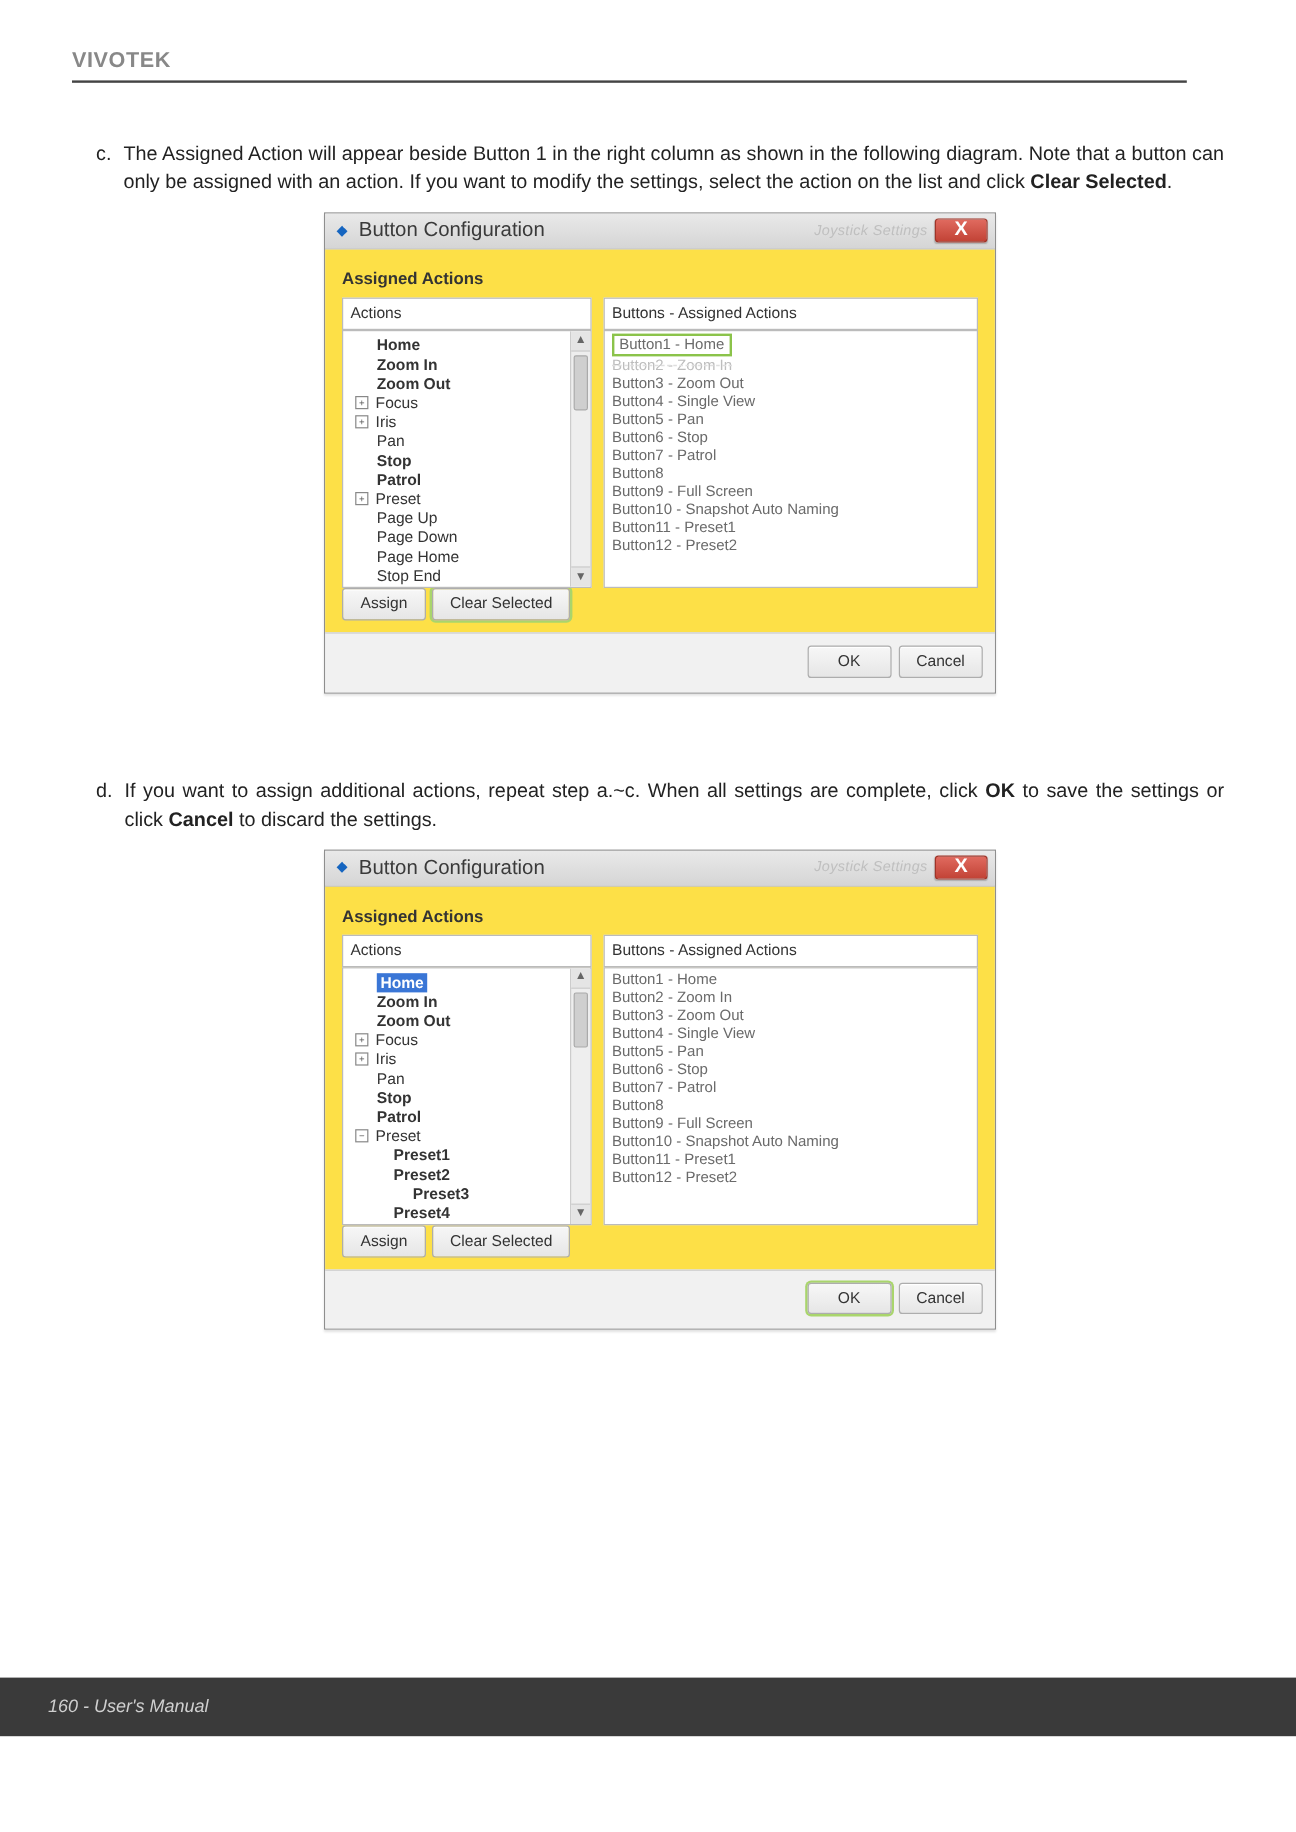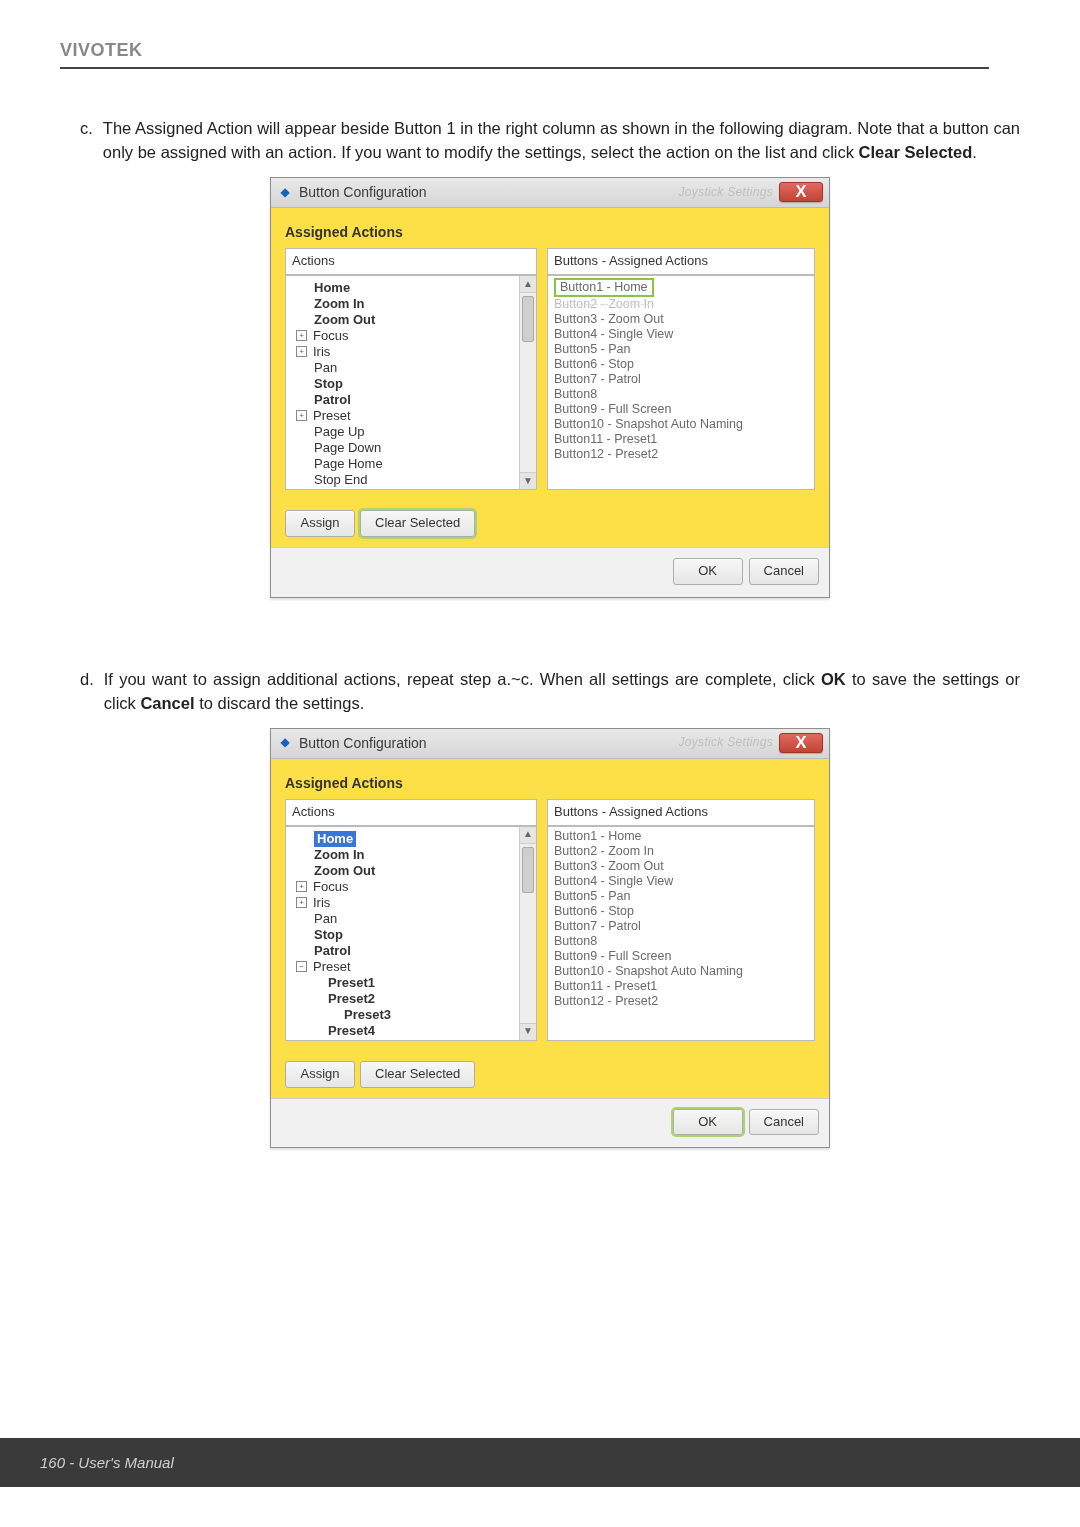--- a/index.html
+++ b/index.html
@@ -53,40 +53,40 @@
     height: 30px;
     padding: 0 6px;
     background: linear-gradient(#e9e9e9,#d5d5d5);
     border-bottom: 1px solid #bbb;
   }
   .titlebar .app-icon {
     width: 16px; height: 16px;
     display:flex; align-items:center; justify-content:center;
     font-size:12px; color:#1565c0;
   }
-  .titlebar .title-text { font-size: 14px; color:#3a3a3a; }
+  .titlebar .title-text { font-size: 17px; color:#3a3a3a; }
   .titlebar .spacer { flex: 1; }
   .titlebar .ghost {
     font-size: 12px; color:#bfbfbf; font-style: italic; letter-spacing: .3px;
     filter: blur(0.6px);
   }
   .close-btn {
     width: 44px; height: 20px;
     background: linear-gradient(#e06a5f,#c24336);
     border: 1px solid #a03428;
     border-radius: 3px;
     color: #fff;
     font-weight: bold;
     display: flex; align-items: center; justify-content: center;
     box-shadow: 0 1px 1px rgba(0,0,0,.2);
   }
   .dialog-body { background:#fde047; padding:10px 14px 10px 14px; }
   .section-title { font-size: 14px; font-weight: bold; color:#333; margin: 4px 0 6px 0; }
   .columns { display:flex; gap:10px; }
-  .col-left { width: 252px; }
+  .col-left { width: 208px; }
   .col-right { flex:1; }
   .col-header {
     border:1px solid #bbb; background:#fff; padding:3px 6px;
     font-size:13px; color:#333;
   }
   .list-box {
     background:#fff; border:1px solid #bbb;
     height: 215px; overflow: hidden; position:relative;
     font-size:13px; color:#333;
   }
@@ -121,21 +121,21 @@
   }
   .assigned-item { white-space:nowrap; padding:0 2px; }
   .solid-green {
     border:2px solid #8bc34a;
     background:#fff;
     padding:0 4px;
     display:inline-block;
     color:#6a6a6a;
   }
   .dashed-below { color:#bdbdbd; text-decoration: line-through; text-decoration-color:#dfdfdf; text-decoration-style:dashed; }
-  .btn-row { margin-top:20px; display:flex; gap:5px; }
+  .btn-row { margin-top:0; display:flex; gap:5px; }
   .win-btn {
     background:linear-gradient(#f7f7f7,#e6e6e6);
     border:1px solid #adadad; border-radius:3px;
     font-size:13px; color:#333;
     padding:3px 14px; min-width:70px; text-align:center;
     box-shadow:inset 0 1px 0 #fff;
   }
   .win-btn.green-ring { box-shadow:0 0 0 2px #a9d56c; }
   .dialog-footer {
     display:flex; justify-content:flex-end; gap:6px;

